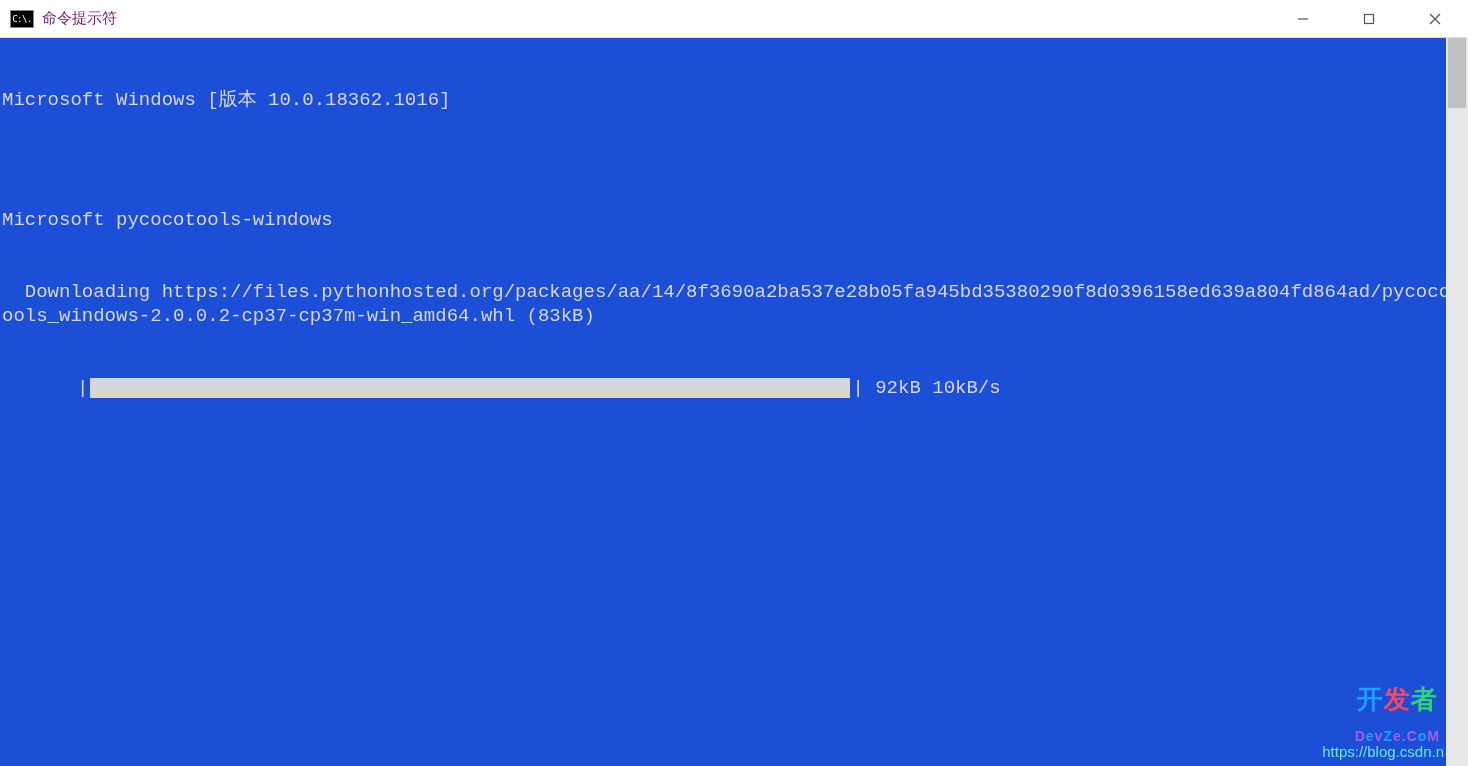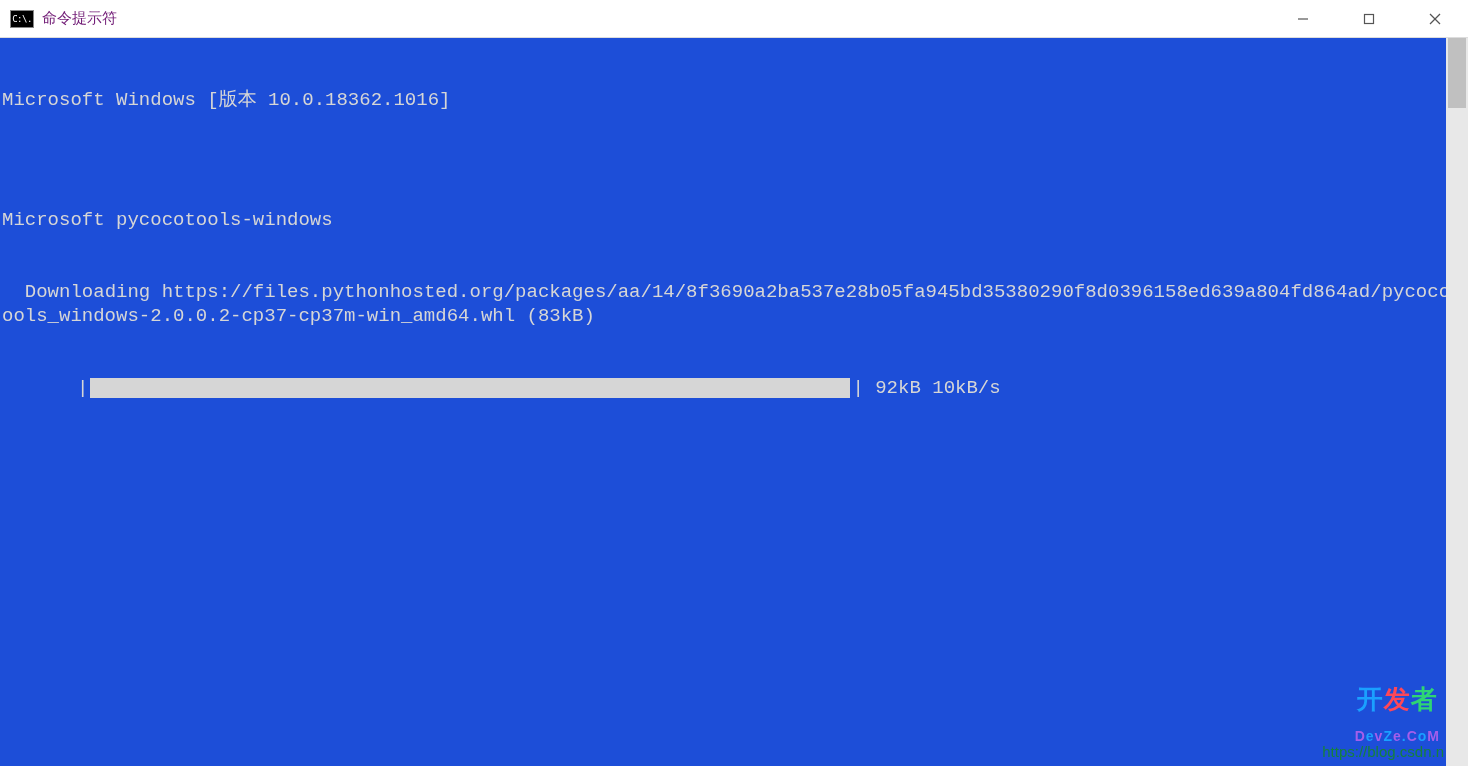--- a/index.html
+++ b/index.html
@@ -96,21 +96,21 @@
       left: 2px;
       right: 2px;
       height: 70px;
       background: #c0c0c0;
     }
     .watermark {
       position: absolute;
       right: 24px;
       bottom: 6px;
       font-size: 15px;
-      color: #15803d;
+      color: #5eead4;
       font-family: Arial, sans-serif;
     }
     .watermark-logo {
       position: absolute;
       right: 28px;
       bottom: 18px;
       font-size: 26px;
       font-weight: bold;
       font-family: "Microsoft YaHei", Arial, sans-serif;
       letter-spacing: 1px;

